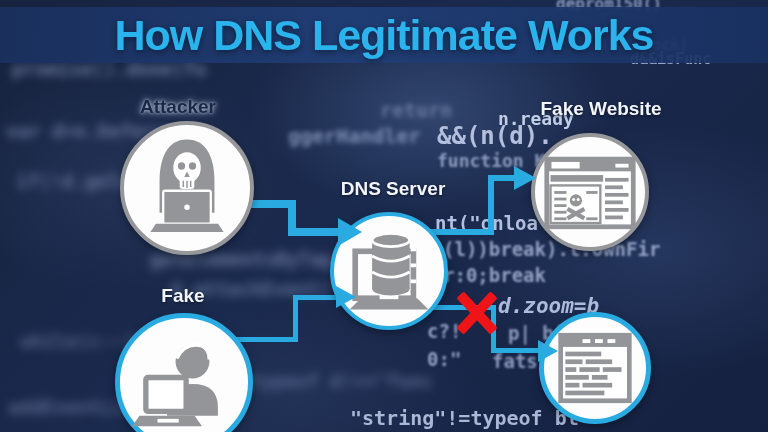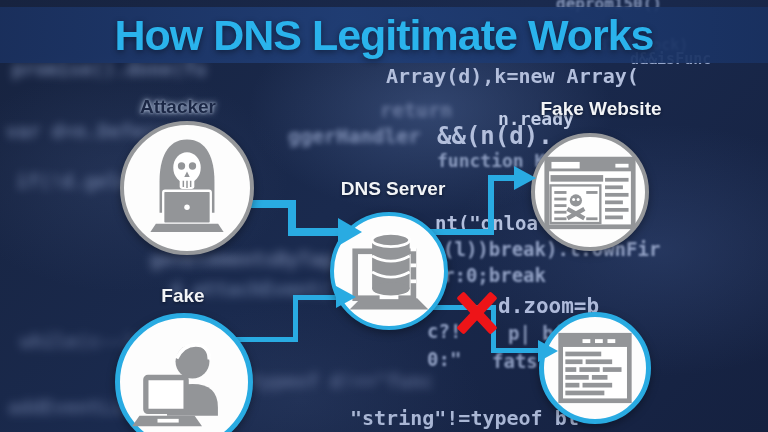--- a/index.html
+++ b/index.html
@@ -48,30 +48,29 @@
 </style>
 </head>
 <body>
 
 <div id="stage" style="--arrow: #29abe2; --title-blue: #2ab3ec; --circle-fill: #fdfdfd; --icon-gray: #939598; --gray-border: #95979a; --blocked-red: #ee1418; --label-light: #f2f4f7; --label-dark: #1b2745;">
 
   <div id="code-layer">
       <span style="left: 556px; top: -6px; font-size: 16px; color: rgb(143, 160, 196); opacity: 0.9; filter: blur(1px);">deprom150()</span>
       <span style="left: 598px; top: 36px; font-size: 15px; color: rgb(143, 160, 196); opacity: 0.85; filter: blur(1.2px);">31Z1 lock)</span>
       <span style="left: 630px; top: 50px; font-size: 15px; color: rgb(157, 173, 208); opacity: 0.95; filter: blur(0.6px);">d&amp;&amp;isFunc</span>
-      <span style="left: 386px; top: 64px; font-size: 20px; color: rgb(179, 191, 220); opacity: 1; filter: blur(0.4px);">Array(d),k=new Array(</span>
       <span style="left: 380px; top: 98px; font-size: 20px; color: rgb(111, 127, 166); opacity: 0.9; filter: blur(2.5px);">return</span>
       <span style="left: 498px; top: 108px; font-size: 18px; color: rgb(194, 205, 230); opacity: 1; filter: blur(0.3px);">n.ready</span>
       <span style="left: 288px; top: 124px; font-size: 20px; color: rgb(135, 151, 189); opacity: 0.9; filter: blur(2.8px);">ggerHandler</span>
       <span style="left: 437px; top: 122px; font-size: 24px; color: rgb(179, 191, 220); opacity: 1; filter: blur(0.5px);">&amp;&amp;(n(d).</span>
       <span style="left: 437px; top: 150px; font-size: 18px; color: rgb(147, 163, 198); opacity: 0.95; filter: blur(1.2px);">function K(</span>
       <span style="left: 435px; top: 212px; font-size: 19px; color: rgb(179, 191, 220); opacity: 1; filter: blur(0.5px);">nt("onloa</span>
       <span style="left: 443px; top: 238px; font-size: 19px; color: rgb(154, 169, 204); opacity: 0.95; filter: blur(0.8px);">(l))break).l.OwnFir</span>
       <span style="left: 443px; top: 264px; font-size: 19px; color: rgb(154, 169, 204); opacity: 0.95; filter: blur(0.8px);">r:0;break</span>
-      <span style="left: 498px; top: 294px; font-size: 21px; color: rgb(174, 186, 218); opacity: 1; filter: blur(0.6px);">d.zoom=b</span>
+      <span style="left: 498px; top: 294px; font-size: 21px; color: rgb(174, 186, 218); opacity: 1; filter: blur(0.6px); font-style: italic;">d.zoom=b</span>
       <span style="left: 427px; top: 320px; font-size: 19px; color: rgb(154, 169, 204); opacity: 0.95; filter: blur(0.8px);">c?!</span>
       <span style="left: 508px; top: 322px; font-size: 19px; color: rgb(154, 169, 204); opacity: 0.9; filter: blur(0.9px);">p| b|</span>
       <span style="left: 427px; top: 348px; font-size: 19px; color: rgb(154, 169, 204); opacity: 0.95; filter: blur(0.8px);">0:"</span>
       <span style="left: 492px; top: 350px; font-size: 19px; color: rgb(154, 169, 204); opacity: 0.9; filter: blur(0.9px);">fats</span>
       <span style="left: 350px; top: 406px; font-size: 20px; color: rgb(169, 182, 212); opacity: 1; filter: blur(0.7px);">"string"!=typeof bl</span>
       <span style="left: 12px; top: 58px; font-size: 19px; color: rgb(125, 140, 176); opacity: 0.8; filter: blur(4px);">promise().done(fu</span>
       <span style="left: 6px; top: 120px; font-size: 19px; color: rgb(116, 132, 170); opacity: 0.8; filter: blur(4.5px);">var d=n.Deferred(</span>
       <span style="left: 16px; top: 170px; font-size: 19px; color: rgb(116, 132, 170); opacity: 0.75; filter: blur(4.5px);">if(!d.gelm)return</span>
       <span style="left: 150px; top: 248px; font-size: 19px; color: rgb(125, 140, 176); opacity: 0.8; filter: blur(5px);">getElementsByTag</span>
       <span style="left: 170px; top: 278px; font-size: 19px; color: rgb(116, 135, 174); opacity: 0.75; filter: blur(5px);">d.attachEvent("on</span>

